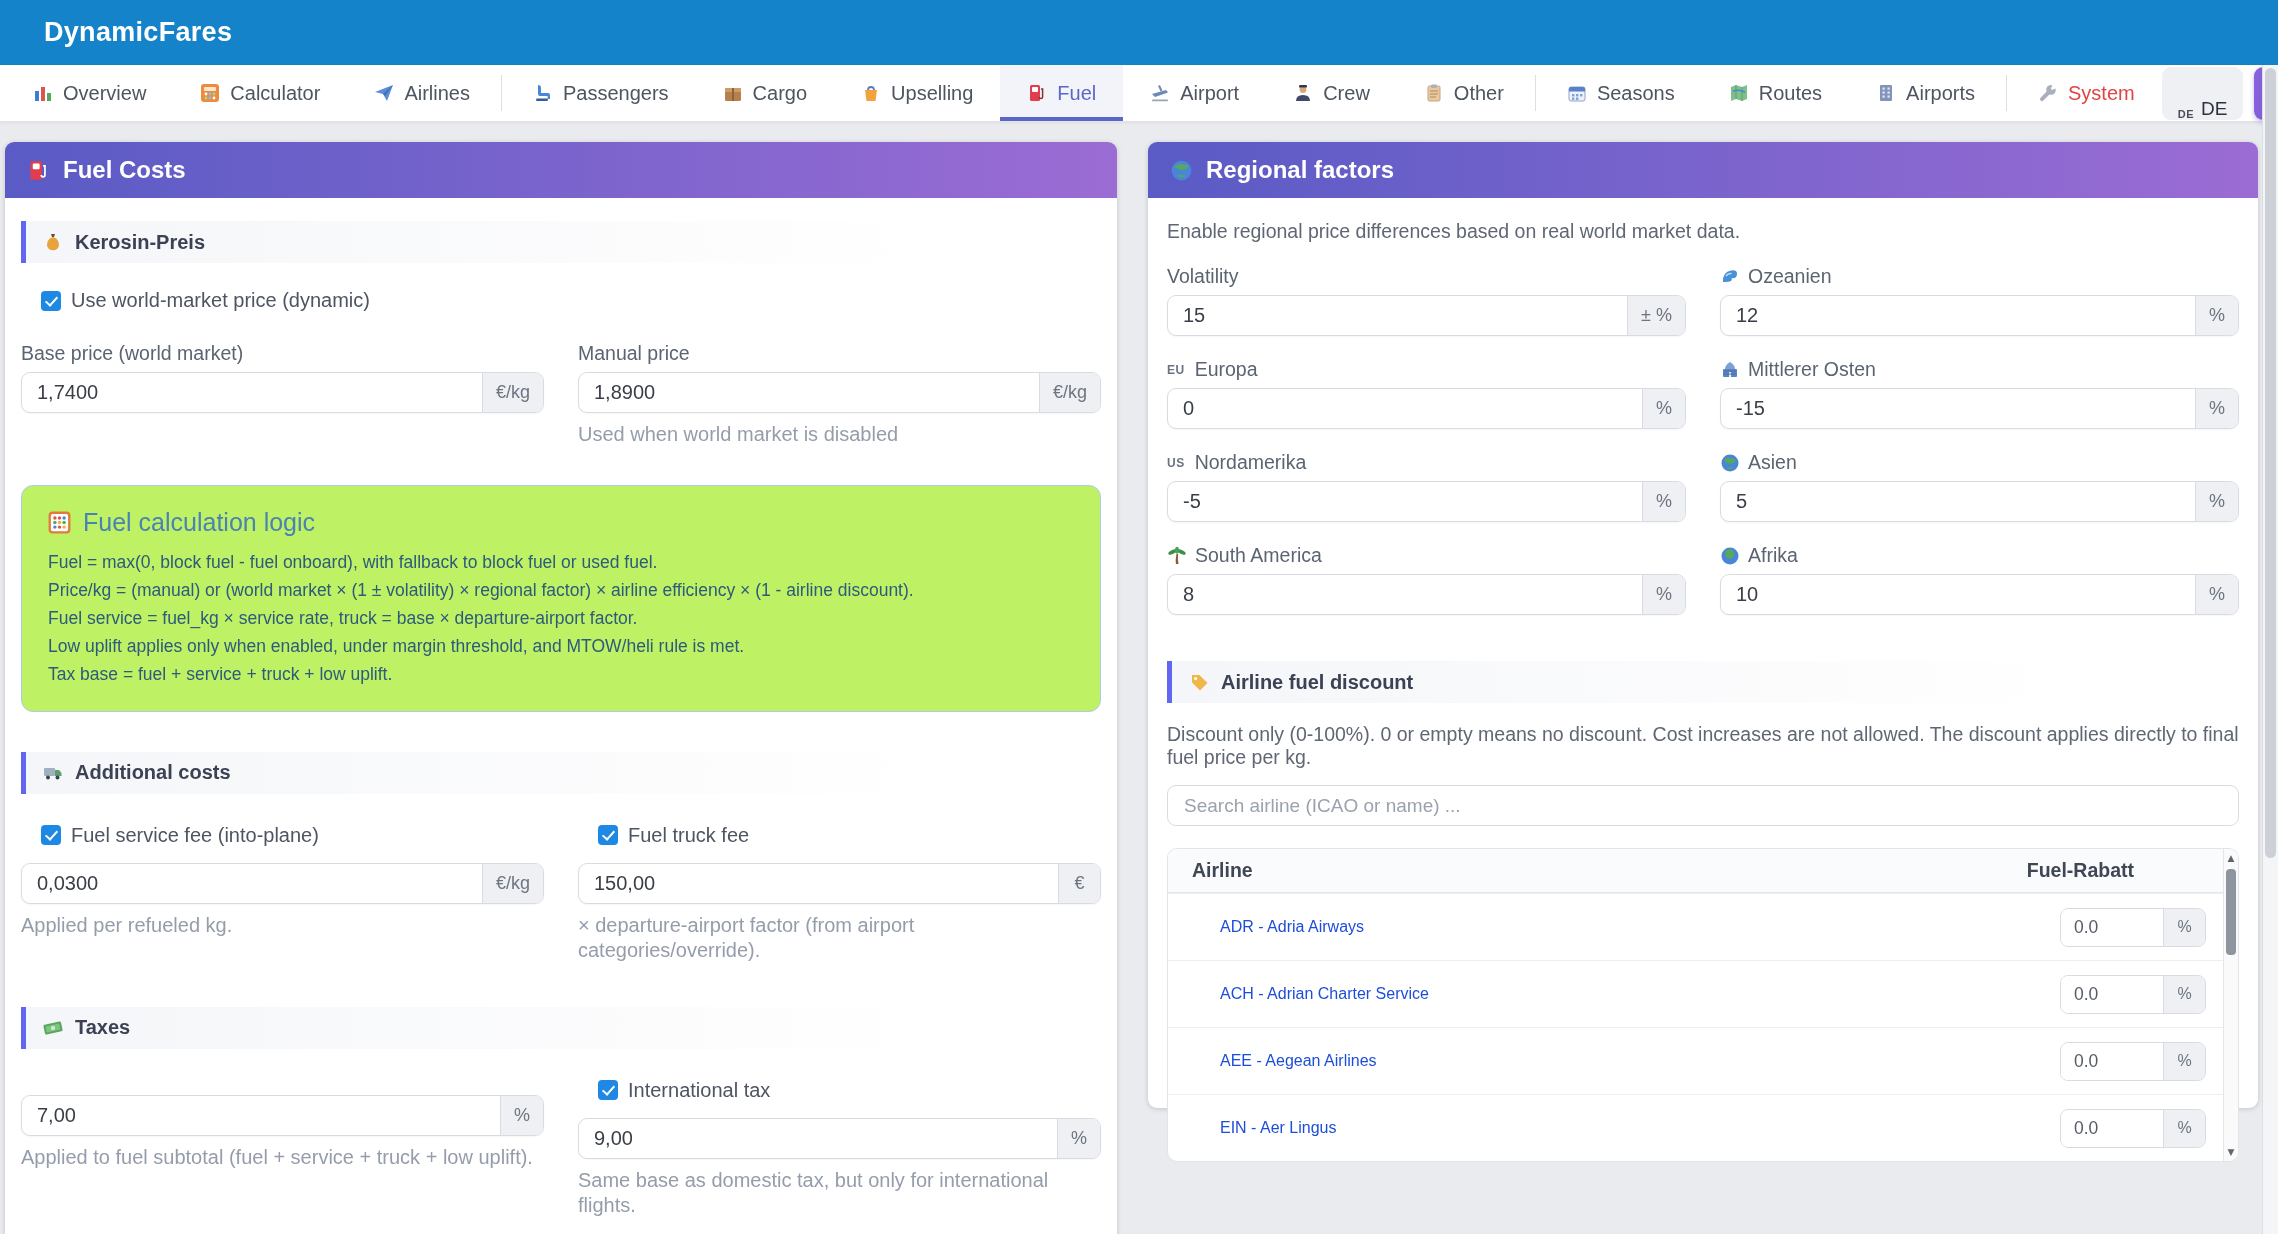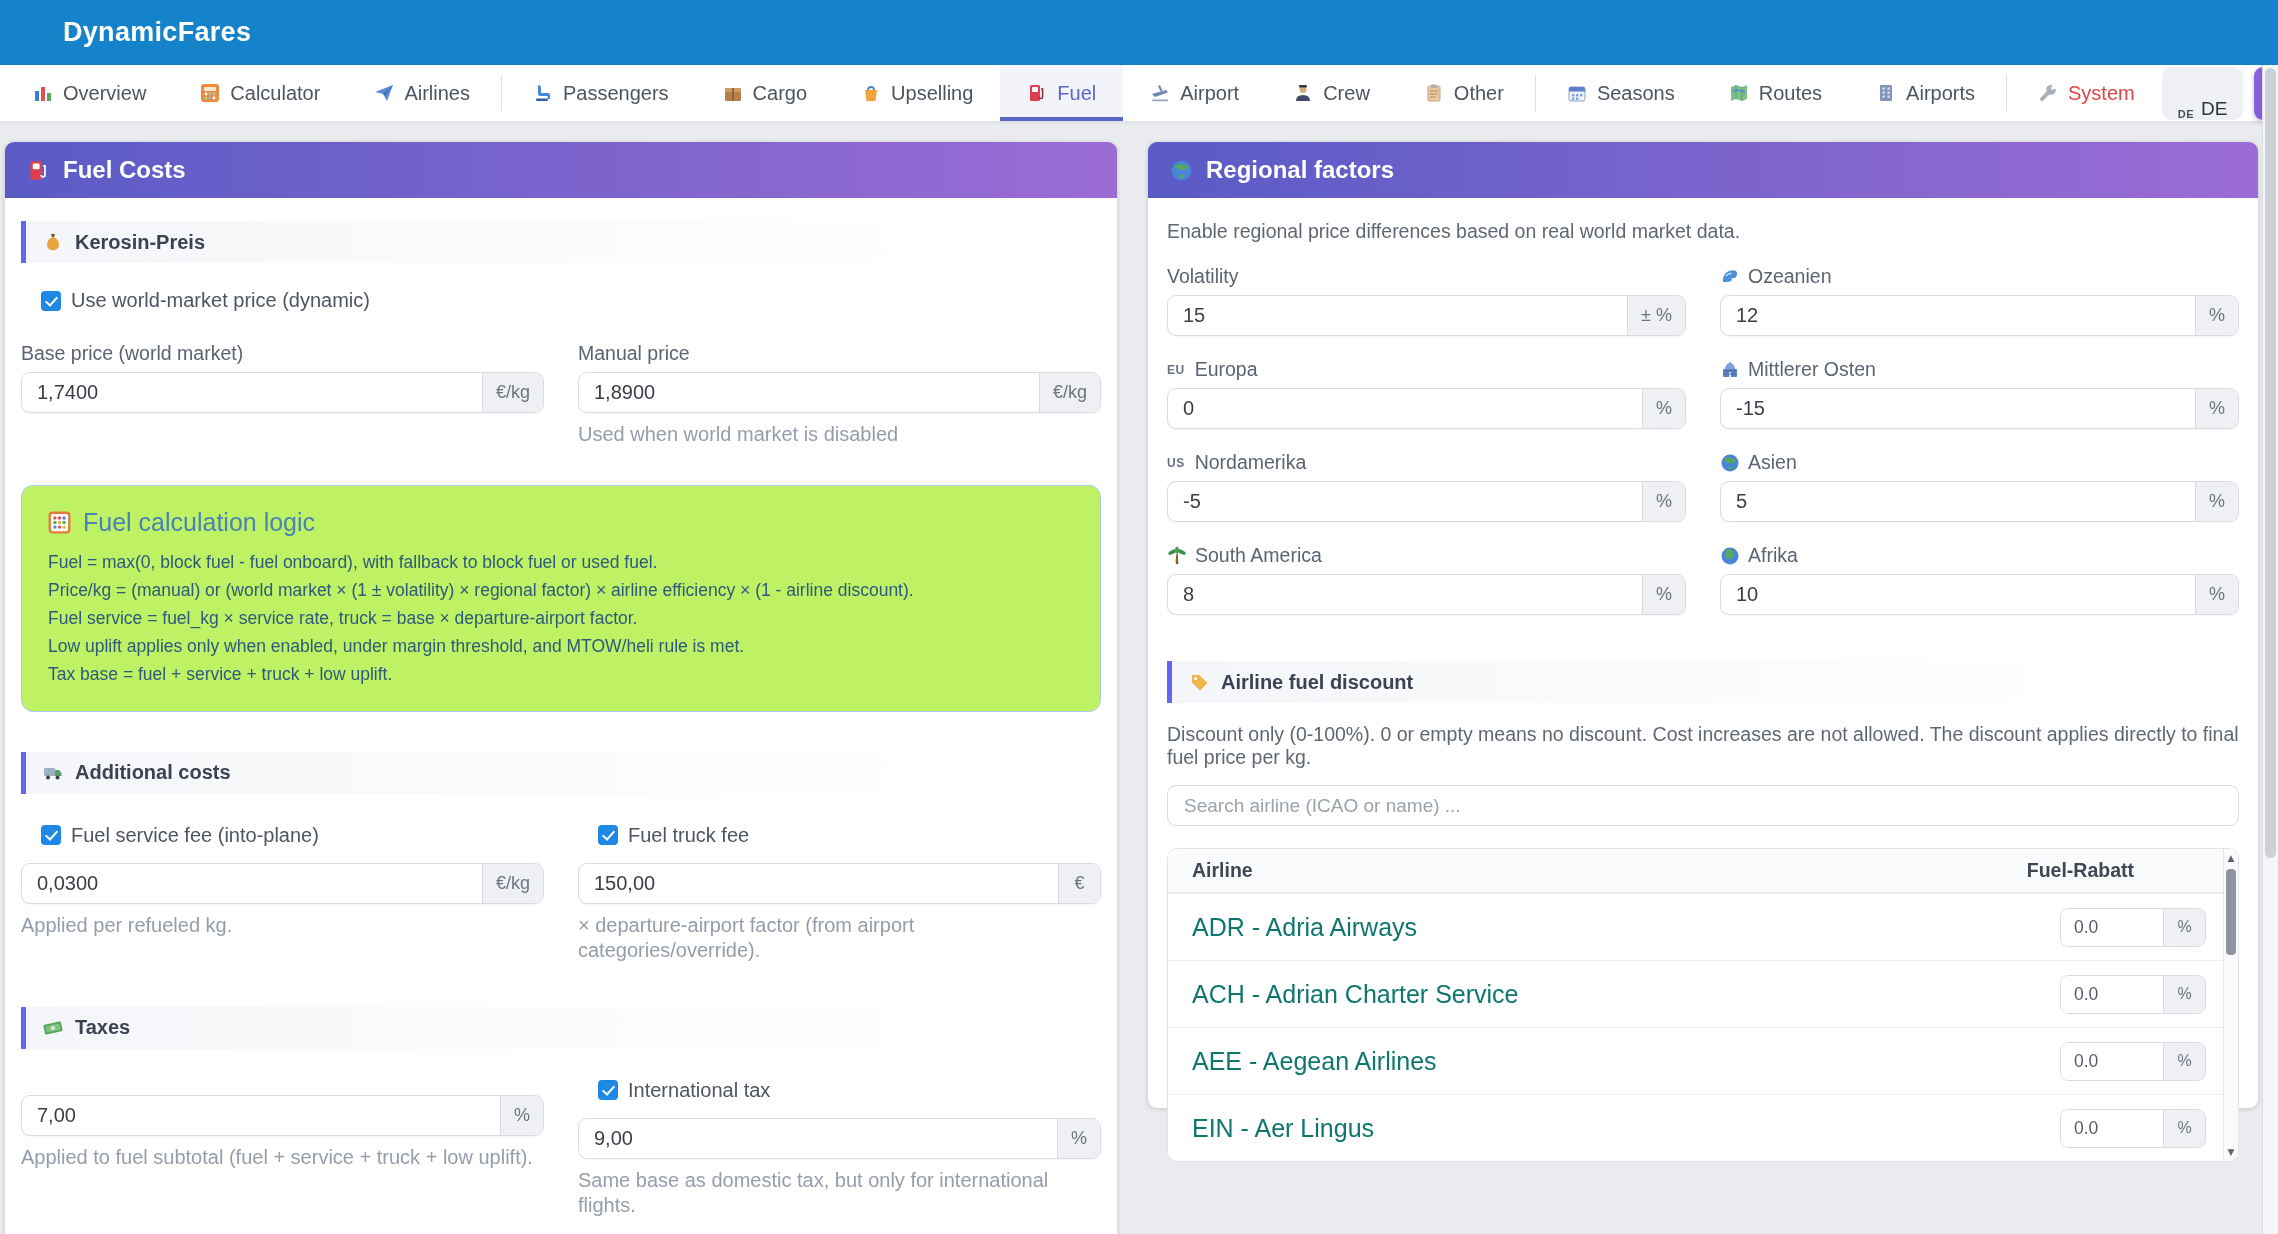--- a/index.html
+++ b/index.html
@@ -1,20 +1,20 @@
 <!DOCTYPE html>
 <html><head>
 <meta charset="utf-8">
 <style>
   * { margin:0; padding:0; box-sizing:border-box; }
   html,body { width:2278px; height:1234px; overflow:hidden; }
   body { font-family:"Liberation Sans", sans-serif; background:#e9ebef; position:relative; color:#3a3f47; }
 
   
-  .topbar { height:65px; background:#1583c9; display:flex; align-items:center; padding-left:63px; }
+  .topbar { height:65px; background:#1583c9; display:flex; align-items:center; padding-left:44px; }
   .app-title { color:#fff; font-size:27px; font-weight:bold; letter-spacing:.3px; }
 
   
   .navbar { height:57px; background:#fff; border-bottom:1px solid #e2e4e8; box-shadow:0 1px 3px rgba(0,0,0,.06);
             display:flex; align-items:stretch; justify-content:space-between; padding:0 10px 0 6px; position:relative; z-index:5;}
   .nav-left { display:flex; align-items:stretch; }
   .tab { display:flex; align-items:center; gap:10px; padding:0 27px; font-size:20px; color:#4d5560; cursor:pointer; position:relative; white-space:nowrap;}
   .tab.active { background:#f3f3fa; color:#5b67c7; }
   .tab.active::after { content:""; position:absolute; left:0; right:0; bottom:0; height:4px; background:#5b67c7; }
   .tab.danger { color:#e04545; }
@@ -72,21 +72,21 @@
   .search-input { width:100%; height:41px; border:1px solid #d8dce2; border-radius:9px; padding:0 16px; font-size:19px; color:#3a3f47;
                   outline:none; font-family:inherit; background:#fff; }
   .search-input::placeholder { color:#9aa3ad; }
 
   
   .airline-table { margin-top:22px; border:1px solid #e1e4e9; border-radius:10px; position:relative; background:#fff; overflow:hidden; }
   .t-head { display:flex; align-items:center; justify-content:space-between; height:44px; background:#fafbfc;
             border-bottom:1px solid #e6e8ec; padding:0 104px 0 24px; font-size:19.5px; font-weight:bold; color:#3f4654; }
   .t-row { display:flex; align-items:center; justify-content:space-between; height:67px; padding:0 32px 0 24px; border-top:1px solid #eceef1; }
   .t-row:first-of-type { border-top:0; }
-  .t-row .airline-name { font-size:25px; color:#0f766e; }
+  .t-row .airline-name { font-size:16px; color:#1d4ed8;margin-left:28px; }
   .mini-group { display:flex; height:39px; border:1px solid #d8dce2; border-radius:8px; overflow:hidden; }
   .mini-group input { width:102px; border:0; outline:none; padding:0 13px; font-size:17.5px; color:#555c66; font-family:inherit; }
   .mini-group .suffix { font-size:16px; min-width:42px; }
 
   
   .table-scroll { position:absolute; top:0; right:0; bottom:0; width:15px; background:#fafafa; border-left:1px solid #e4e6ea; }
   .table-scroll .arrow { position:absolute; left:0; right:0; text-align:center; font-size:9px; color:#5f6670; font-family:"DejaVu Sans", sans-serif; }
   .table-scroll .arrow.up { top:4px; } .table-scroll .arrow.down { bottom:4px; }
   .table-scroll .thumb { position:absolute; top:20px; left:2px; right:2px; height:86px; background:#8f959e; border-radius:4px; }
 

